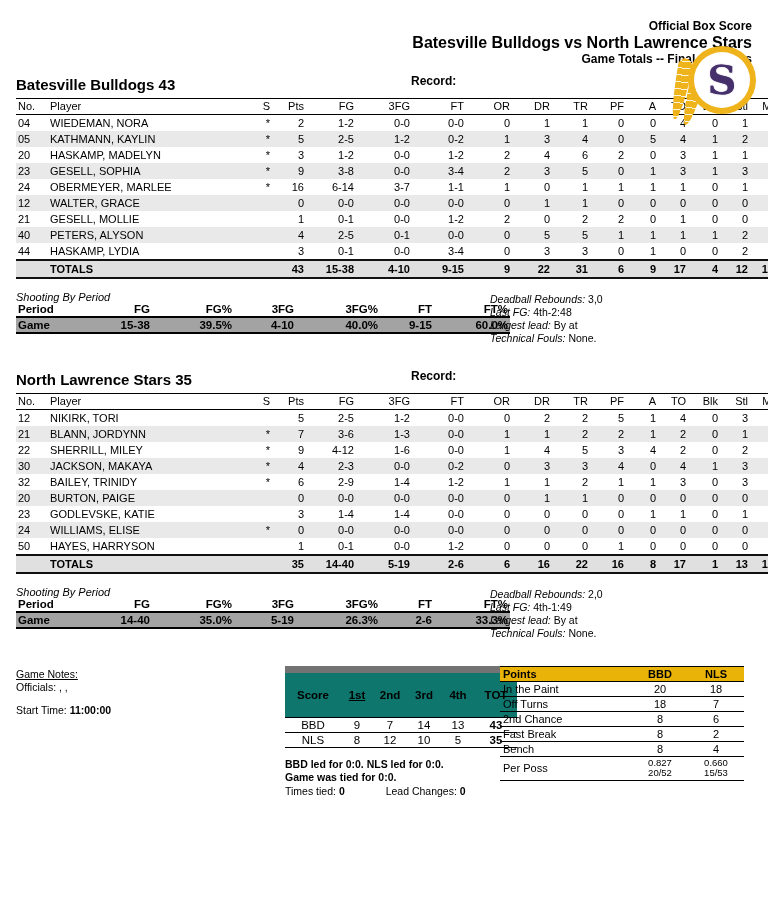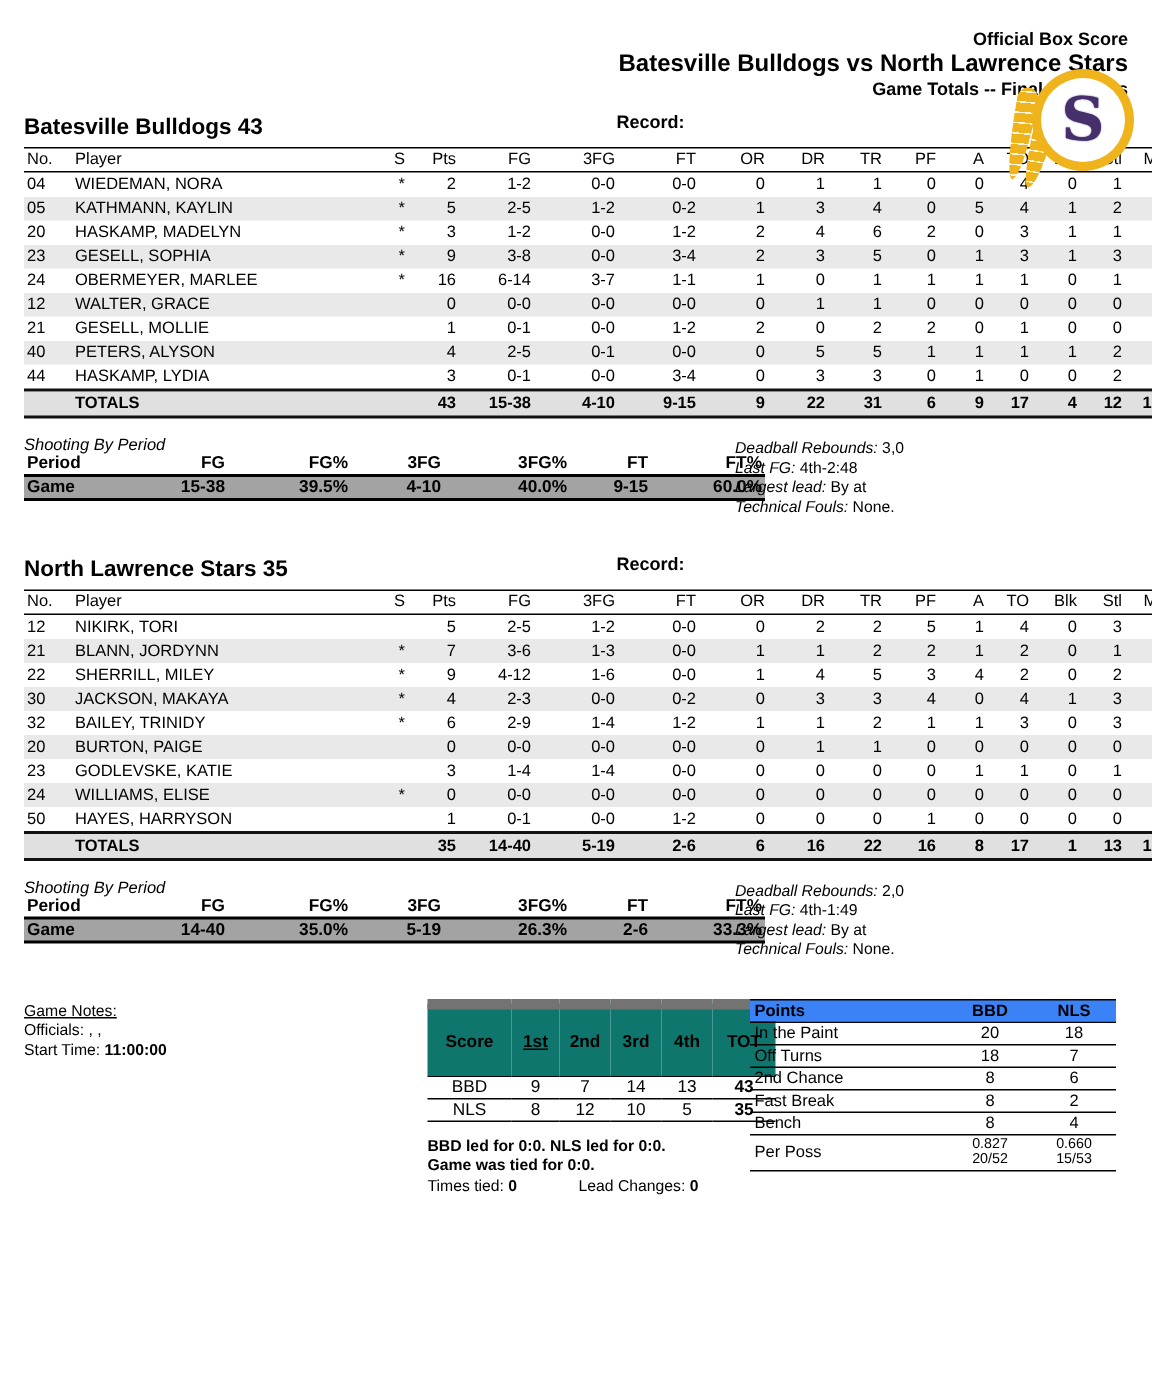--- a/index.html
+++ b/index.html
@@ -55,36 +55,36 @@
   .shoot th:nth-child(4){width:58px;}.shoot th:nth-child(5){width:80px;}.shoot th:nth-child(6){width:50px;}
   .shoot th:nth-child(7){width:72px;}
   .gnotes{position:absolute;left:456px;top:2px;font-size:10.5px;line-height:13px;margin-left:18px;}
   .gnotes .lbl{font-style:italic;}
 
   
   .footer{position:relative;margin-top:16px;height:150px;font-size:10.5px;}
   .leftnotes{position:absolute;left:0;top:2px;line-height:13px;}
   .underline{text-decoration:underline;}
   .bold{font-weight:bold;}
-  .starttime{display:block;text-align:right;}
+  .starttime{margin-top:10px;display:block;text-align:right;}
 
   .scoreblk{position:absolute;left:269px;top:0;width:210px;}
   .scoretbl{width:208px;font-size:11.5px;table-layout:fixed;}
   .scoretbl th{font-weight:bold;background:#0f766e;border-top:7px solid #737373;border-bottom:1px solid #000;padding:16px 2px;text-align:center;}
   .scoretbl td{padding:1px 2px;text-align:center;border-bottom:1px solid #000;}
   .scoretbl td:last-child{font-weight:bold;}
   .scoretbl th:nth-child(1){width:52px;}.scoretbl th:nth-child(2){width:28px;text-decoration:underline;}.scoretbl th:nth-child(3){width:30px;}
   .scoretbl th:nth-child(4){width:30px;}.scoretbl th:nth-child(5){width:30px;}.scoretbl th:nth-child(6){width:38px;}
   .leadnotes{margin-top:10px;line-height:13px;}
   .tiedrow{margin-top:1px;}
   .tiedrow .gap{display:inline-block;width:38px;}
 
   .pointsblk{position:absolute;left:484px;top:0;width:230px;}
   .pointstbl{width:226px;font-size:11px;table-layout:fixed;}
-  .pointstbl th{font-weight:bold;background:#3b82f6;border-top:1px solid #000;border-bottom:1px solid #000;padding:1px 3px;text-align:left;}
+  .pointstbl th{font-weight:bold;background:#eab308;border-top:1px solid #000;border-bottom:1px solid #000;padding:1px 3px;text-align:left;}
   .pointstbl th:nth-child(2),.pointstbl th:nth-child(3){text-align:center;}
   .pointstbl td{padding:1px 3px;border-bottom:1px solid #000;text-align:center;}
   .pointstbl td:first-child{text-align:left;}
   .pointstbl th:nth-child(1){width:126px;}.pointstbl th:nth-child(2){width:50px;}.pointstbl th:nth-child(3){width:50px;}
   .pp{font-size:9.5px;line-height:10.5px;display:block;}
 </style>
 </head>
 <body>
 
 <div class="page">

